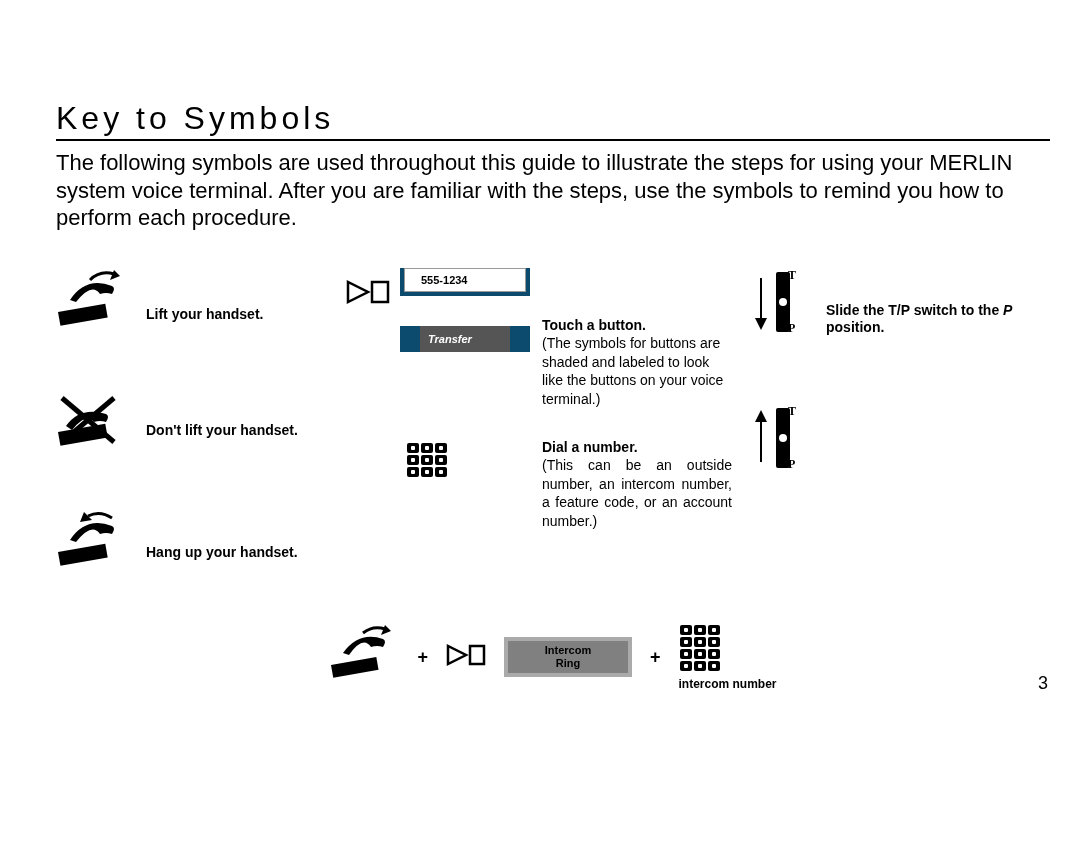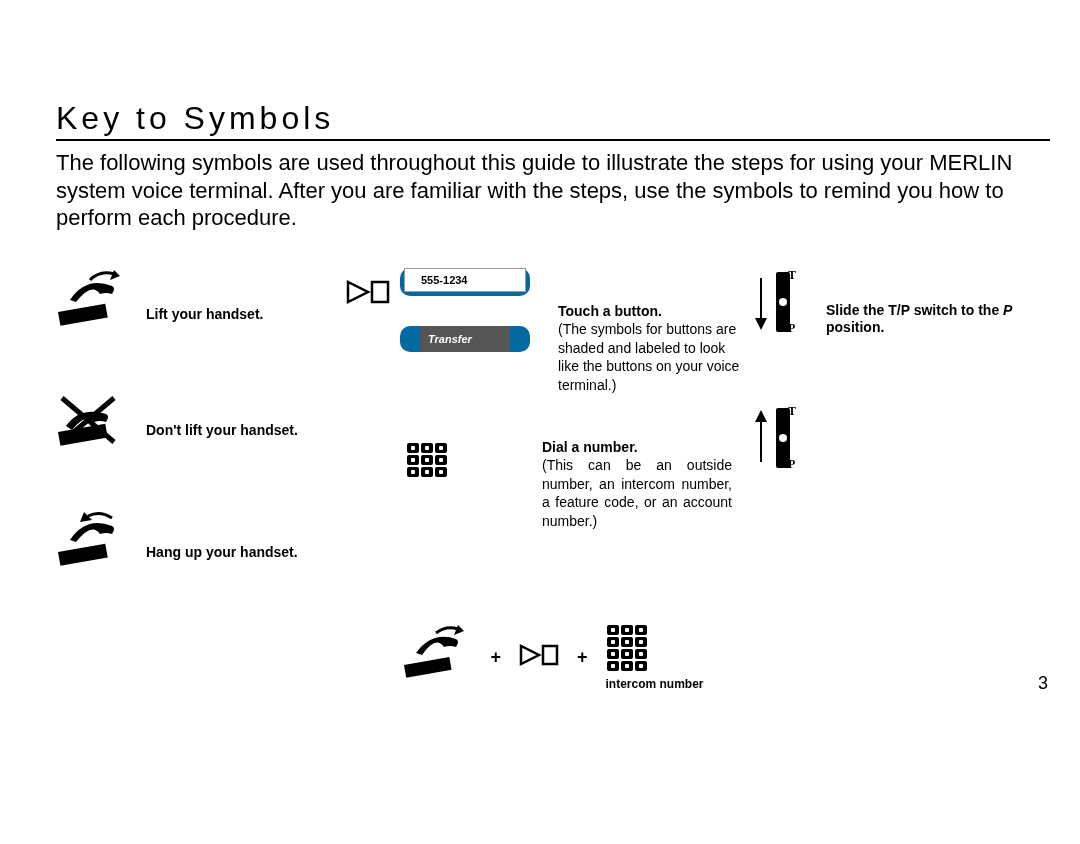--- a/index.html
+++ b/index.html
@@ -22,21 +22,21 @@
   .grid {
     position:relative; margin-top:40px; width:994px; height:340px;
   }
   .cell { position:absolute; }
   .label-bold { font-size:14px; font-weight:700; line-height:1.25; }
   .label-plain { font-size:14px; font-weight:400; line-height:1.25; }
   .icon-box { display:inline-block; vertical-align:top; }
 
   
   svg { overflow:visible; }
-  .btn-bg { background:#0369a1; width:130px;border-radius:10px; }
+  .btn-bg { background:#0c4a6e; width:130px; }
   .btn-white { background:#fff; height:22px; margin:4px 4px 0 4px; font-size:11px; font-weight:700;
                display:flex; align-items:center; padding-left:16px; border:1px solid #999; }
   .btn-dark { background:#555; height:26px; margin:20px; color:#fff; font-size:11px; font-style:italic;
               font-weight:700; display:flex; align-items:center; padding-left:8px; }
 
   
   .keypad { display:inline-block; }
   .kp-row { display:flex; }
   .kp-key { width:12px; height:10px; background:#000; margin:1px; border-radius:2px; position:relative; }
   .kp-key::after { content:""; position:absolute; left:4px; top:3px; width:4px; height:4px; background:#fff; border-radius:1px; }
@@ -122,21 +122,21 @@
             <span>555-1234</span>
           </div>
       </div>
       <div style="height:10px;"></div>
       <div class="btn-bg" style="padding:0;">
         <div class="btn-dark">
             <span>Transfer</span>
           </div>
       </div>
     </div>
-    <div class="cell" style="left:486px; top:30px; width:190px;margin-left:16px;">
+    <div class="cell" style="left:486px; top:44px; width:190px;">
       <span class="label-bold">Touch a button.</span><br>
       <span class="label-plain">(The symbols for buttons are shaded and labeled to look like the buttons on your voice terminal.)</span>
     </div>
 
     <div class="cell" style="left:350px; top:170px;">
       <div class="keypad">
         <div class="kp-row">
             <div class="kp-key"></div>
             <div class="kp-key"></div>
             <div class="kp-key"></div>
@@ -204,20 +204,26 @@
         <polygon points="56,-2 62,4 52,8" fill="#000"></polygon>
       </svg>
     </span>
     <span class="plus">+</span>
     <span class="icon-box">
       <svg width="40" height="26">
         <polygon points="2,4 2,22 20,13" fill="none" stroke="#000" stroke-width="2.5"></polygon>
         <rect x="24" y="4" width="14" height="18" fill="none" stroke="#000" stroke-width="2.5"></rect>
       </svg>
     </span>
+    <div class="intercom-btn">
+      <div class="intercom-inner">
+        <div>Intercom</div>
+        <div>Ring</div>
+      </div>
+    </div>
     <span class="plus">+</span>
     <div>
       <div class="keypad">
         <div class="kp-row">
             <div class="kp-key"></div>
             <div class="kp-key"></div>
             <div class="kp-key"></div>
           </div>
         <div class="kp-row">
             <div class="kp-key"></div>

